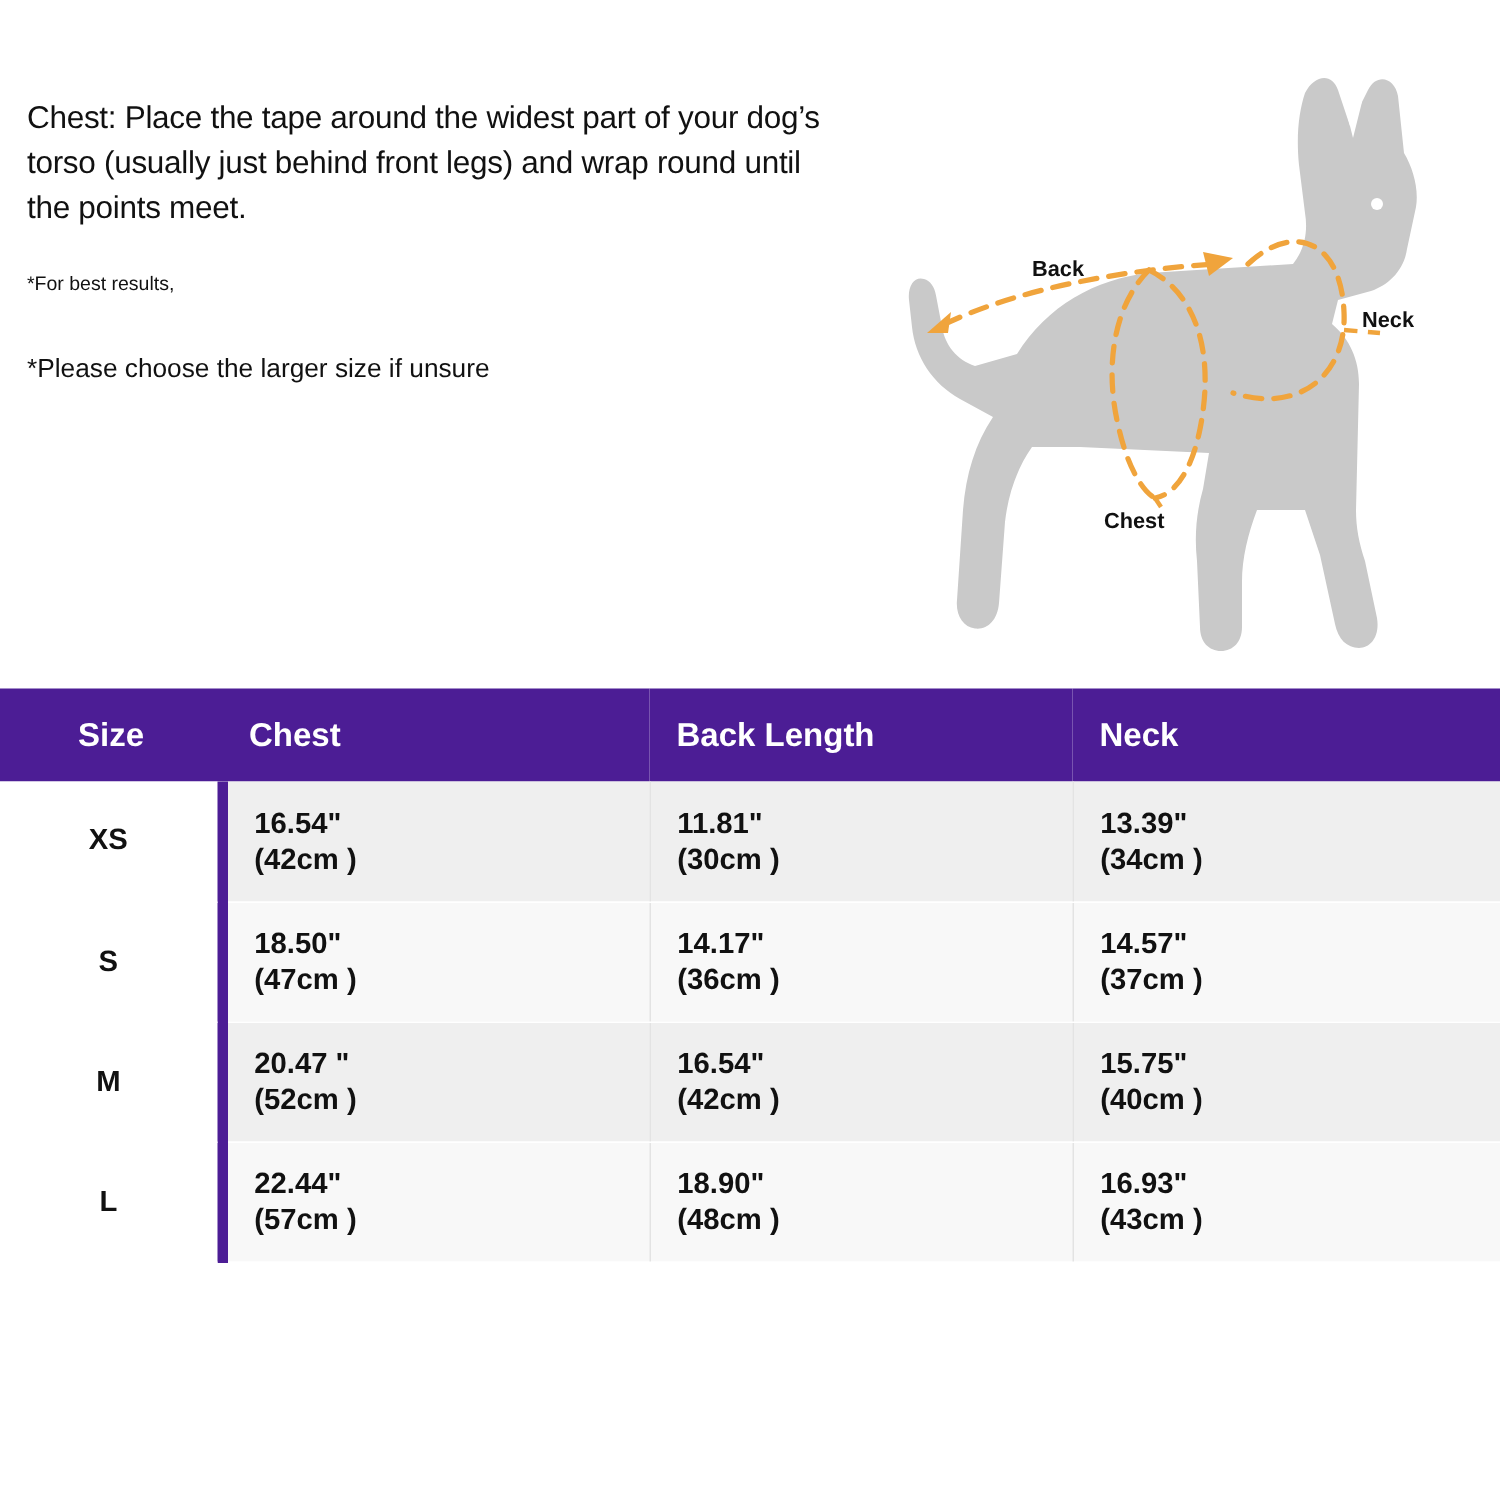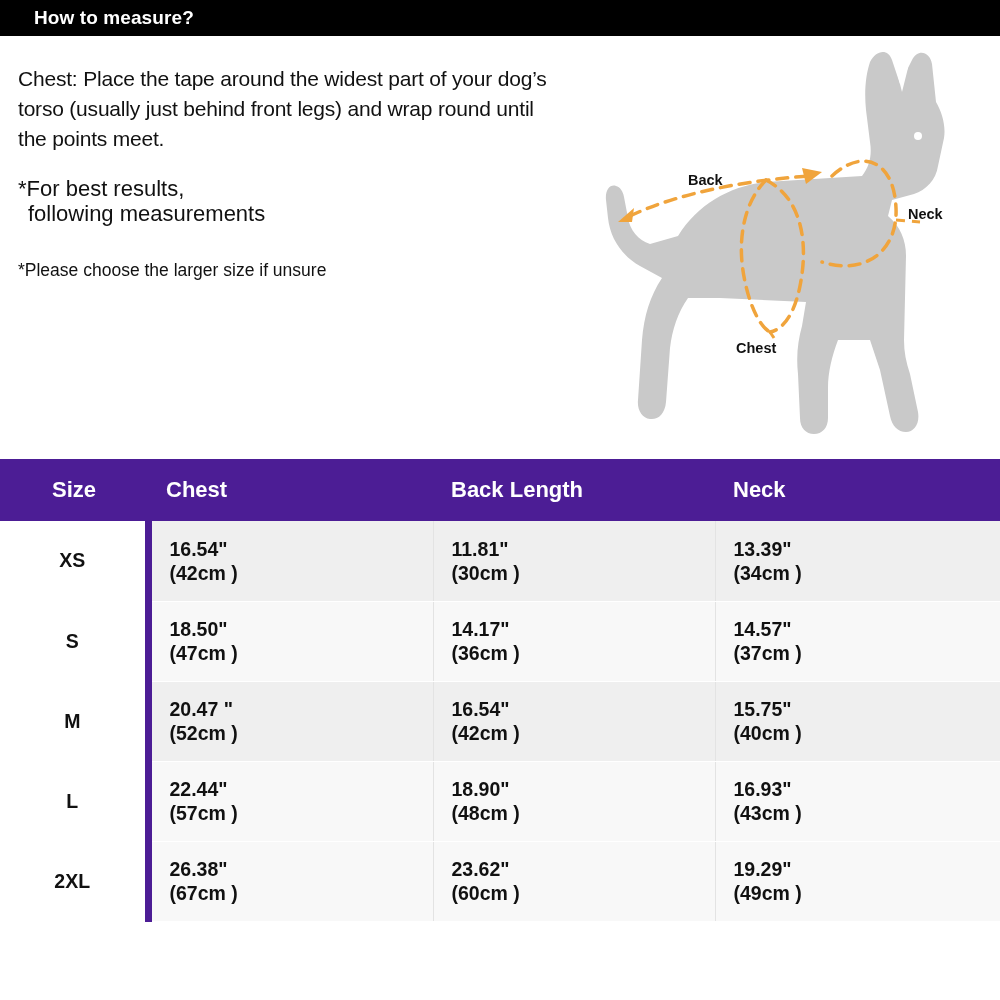--- a/index.html
+++ b/index.html
@@ -45,21 +45,21 @@
     width: 540px;
     color: #111111;
   }
   .para {
     font-size: 21px;
     line-height: 30px;
     margin-bottom: 22px;
     letter-spacing: -0.2px;
   }
   .note {
-    font-size: 22px;
+    font-size: 13px;
     line-height: 25px;
     margin-top: 6px;
   }
   .note .indent { display: block; padding-left: 10px; }
   .note2 {
     font-size: 17.5px;
     line-height: 25px;
     margin-top: 32px;
   }
 
@@ -135,29 +135,25 @@
   }
   td.meas-cell .l1 { display: block; line-height: 24px; }
   td.meas-cell .l2 { display: block; line-height: 24px; }
   td.last { border-right: none; }
 </style>
 </head>
 <body>
 
 <div id="page">
 
-  <div class="header-bar">
-    <div class="header-title">How to measure?</div>
-  </div>
 
   <div class="instructions">
     <div class="para">Chest: Place the tape around the widest part of your dog’s torso (usually just behind front legs) and wrap round until the points meet.</div>
     <div class="note">
       <span>*For best results,</span>
-      <span class="indent">following measurements</span>
     </div>
     <div class="note2">*Please choose the larger size if unsure</div>
   </div>
 
   <div class="dog-figure">
     <svg width="420" height="415" viewBox="0 0 420 415">
 
       <path fill="#c9c9c9" d="
         M300 22
         C306 10, 318 8, 322 20
@@ -300,32 +296,17 @@
           </td>
           <td class="meas-cell">
             <span class="l1">18.90"</span>
             <span class="l2">(48cm )</span>
           </td>
           <td class="meas-cell last">
             <span class="l1">16.93"</span>
             <span class="l2">(43cm )</span>
           </td>
         </tr>
-        <tr class="even">
-          <td class="size-cell">2XL</td>
-          <td class="meas-cell">
-            <span class="l1">26.38"</span>
-            <span class="l2">(67cm )</span>
-          </td>
-          <td class="meas-cell">
-            <span class="l1">23.62"</span>
-            <span class="l2">(60cm )</span>
-          </td>
-          <td class="meas-cell last">
-            <span class="l1">19.29"</span>
-            <span class="l2">(49cm )</span>
-          </td>
-        </tr>
       </tbody>
     </table>
   </div>
 
 </div>
 
 </body></html>

